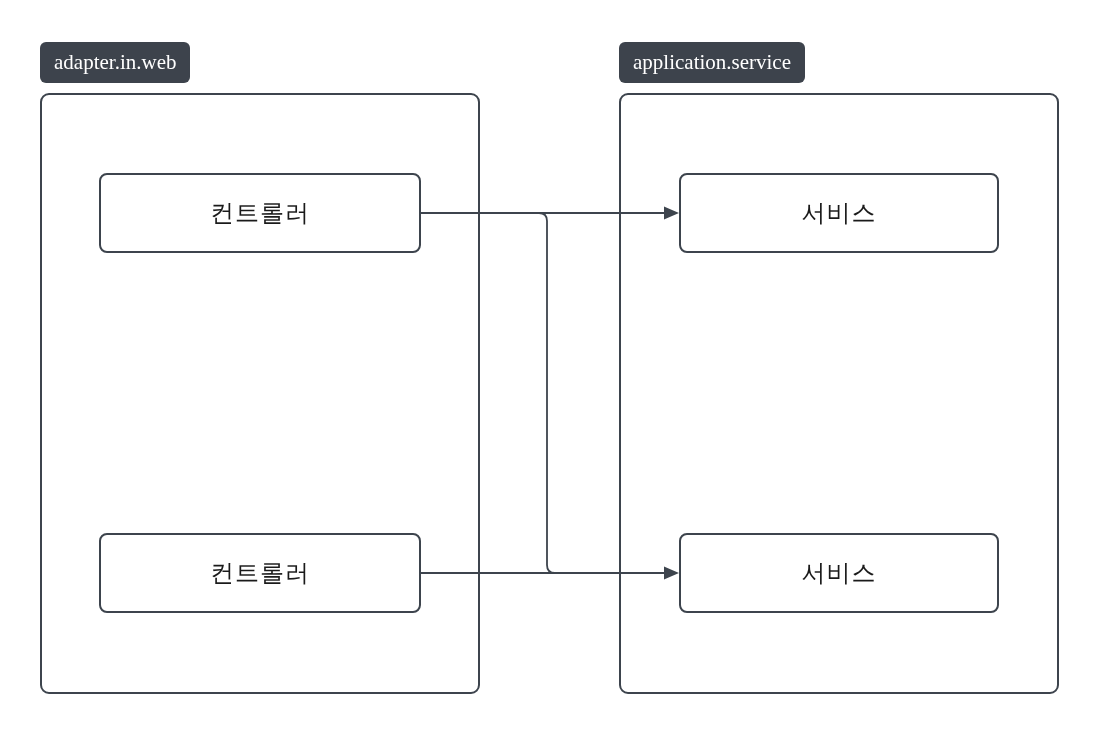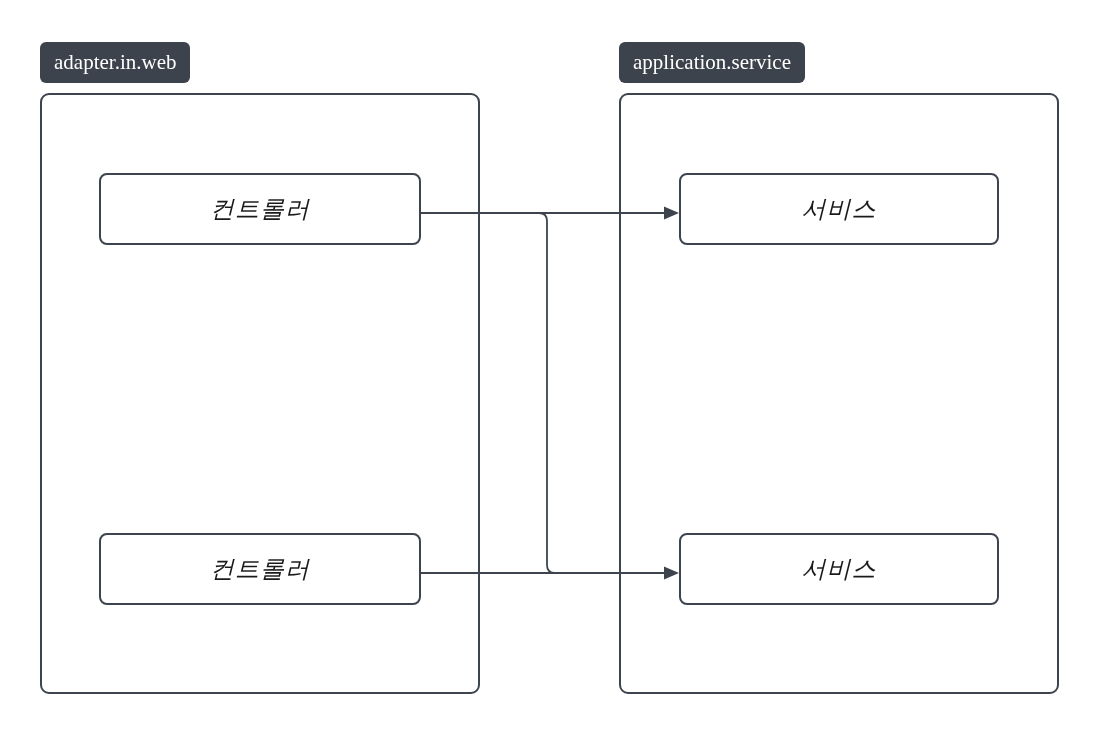--- a/index.html
+++ b/index.html
@@ -37,31 +37,30 @@
   .container-box {
     position: absolute;
     width: 440px;
     height: 601px;
     border: 2px solid var(--stroke);
     border-radius: 9px;
     background: transparent;
   }
   .node {
     position: absolute;
-    height: 72px;
+    height: 80px;
     border: 2px solid var(--stroke);
     border-radius: 8px;
     background: var(--node-bg);
     display: flex;
     align-items: center;
     justify-content: center;
     color: var(--text);
     font-size: 24px;
     letter-spacing: 1px;
-    font-style: italic;
   }
   .edges-layer {
     position: absolute;
     inset: 0;
     width: 1099px;
     height: 735px;
     pointer-events: none;
   }
   .edge {
     stroke: var(--stroke);

